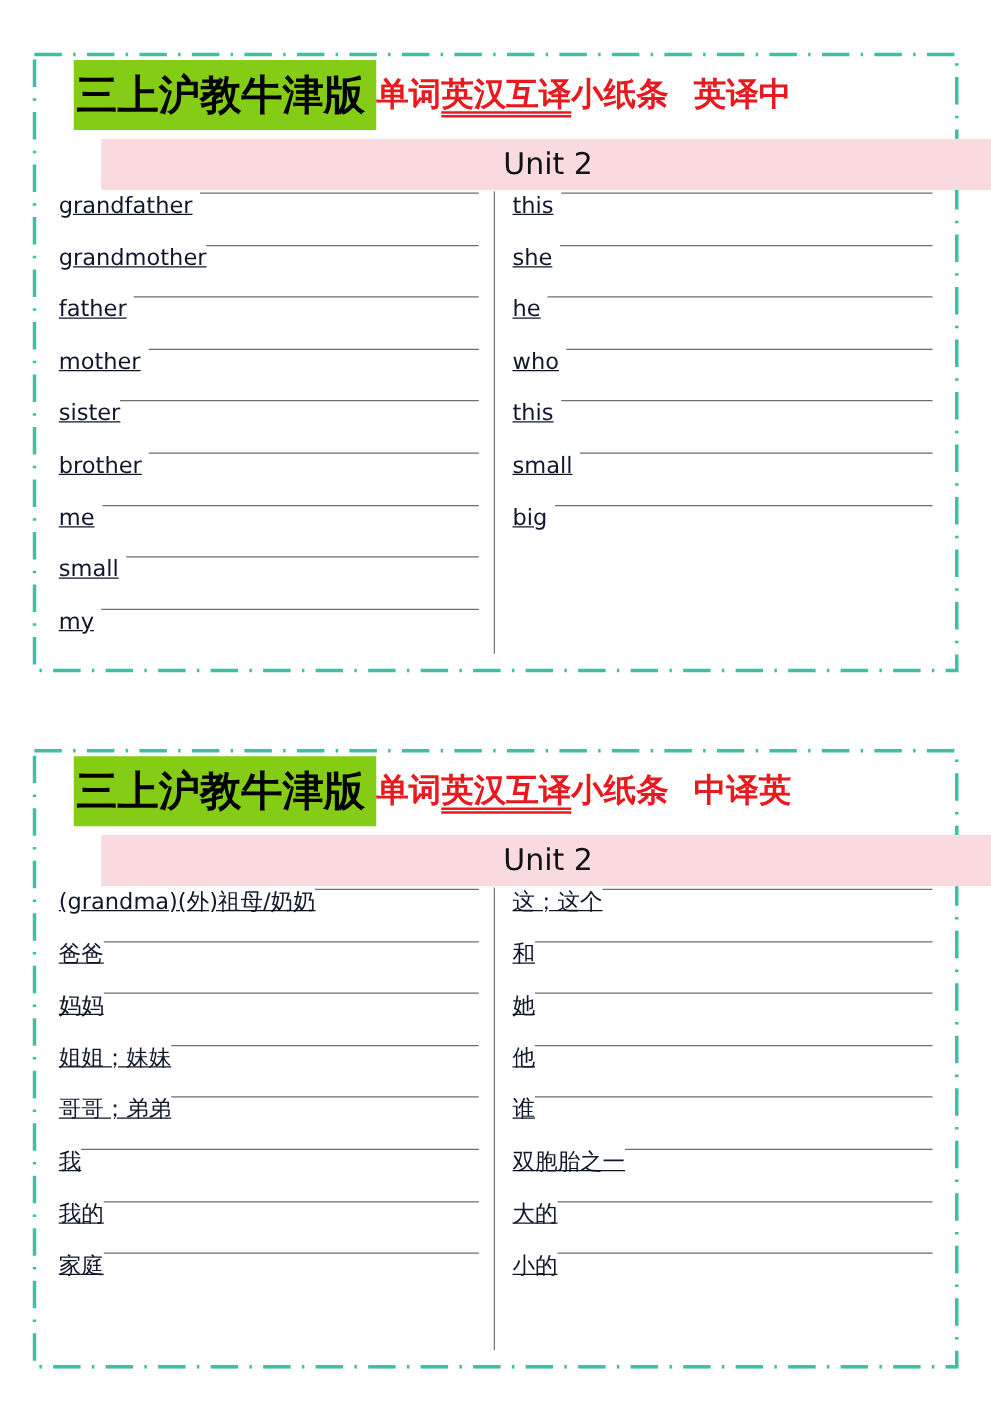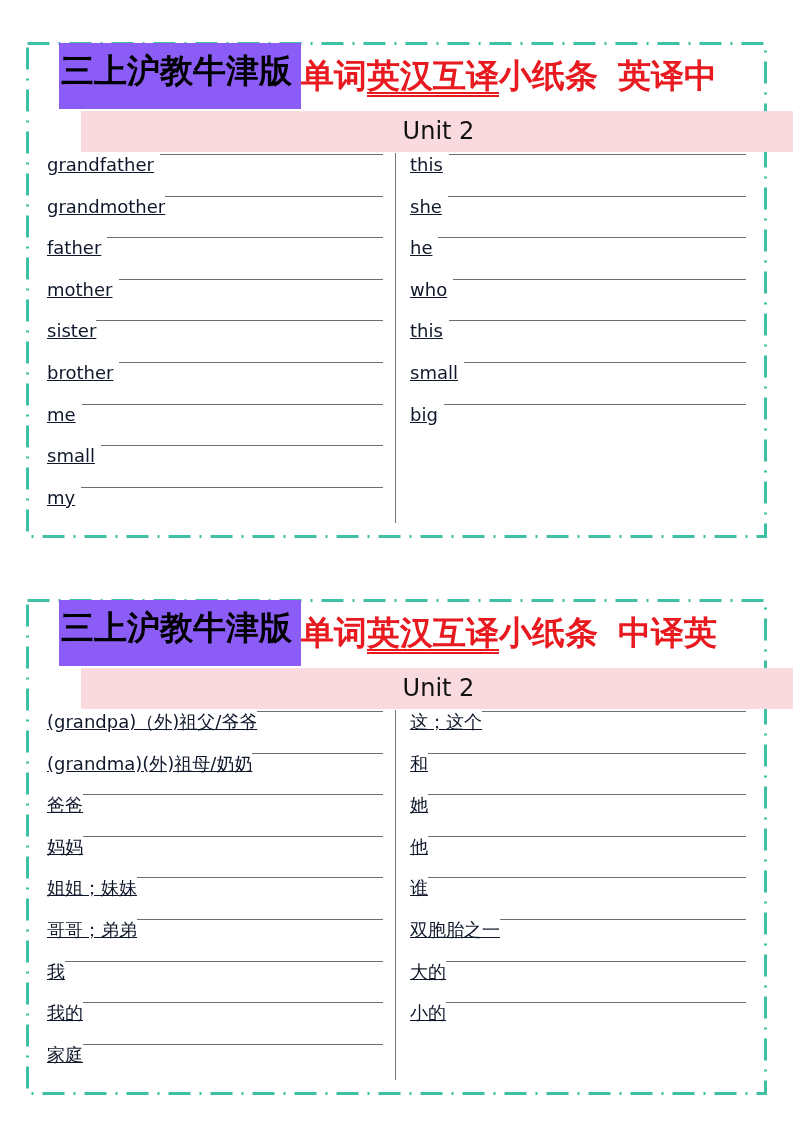--- a/index.html
+++ b/index.html
@@ -13,26 +13,26 @@
     box-sizing: border-box;
   }
   .card .frame { position: absolute; inset: 0; pointer-events: none; }
   .card .frame svg { width: 100%; height: 100%; display: block; }
 
   .title-row {
     position: absolute; left: 33px; top: 6px; height: 56px;
     display: flex; align-items: center; white-space: nowrap;
   }
   .title-green {
-    background: #8b5cf6; color: #000; font-weight: bold;
-    font-size: 33px; height: 66px; line-height: 56px; padding: 0 0 0 2px;
+    background: #84cc16; color: #000; font-weight: bold;
+    font-size: 33px; height: 56px; line-height: 56px; padding: 0 0 0 2px;
     letter-spacing: 0px; width: 240px; overflow: hidden;
   }
   .title-red {
-    color: #e8191f; font-weight: bold; font-size: 33px; line-height: 56px;
+    color: #e8191f; font-weight: bold; font-size: 26px; line-height: 56px;
   }
   .title-red .dbl {
     text-decoration: underline double; text-decoration-color: #e8191f;
     text-underline-offset: 5px; text-decoration-thickness: 2px;
   }
   .title-red .gap { display: inline-block; width: 20px; }
 
   .unit-bar {
     position: absolute; left: 21px; top: 69px; width: 715px; height: 41px;
     background: #f9dadf; text-align: center; line-height: 41px;
@@ -164,24 +164,20 @@
       <span>单词</span><span class="dbl">英汉互译</span><span>小纸条</span><span class="gap"></span><span>中译英</span>
     </span>
   </div>
 
   <div class="unit-bar">Unit 2</div>
 
   <div class="divider"></div>
 
   <div class="col left">
     <div class="row tight">
-        <span class="lbl">(grandpa)（外)祖父/爷爷</span>
-        <span class="blank"></span>
-      </div>
-    <div class="row tight">
         <span class="lbl">(grandma)(外)祖母/奶奶</span>
         <span class="blank"></span>
       </div>
     <div class="row tight">
         <span class="lbl">爸爸</span>
         <span class="blank"></span>
       </div>
     <div class="row tight">
         <span class="lbl">妈妈</span>
         <span class="blank"></span>

